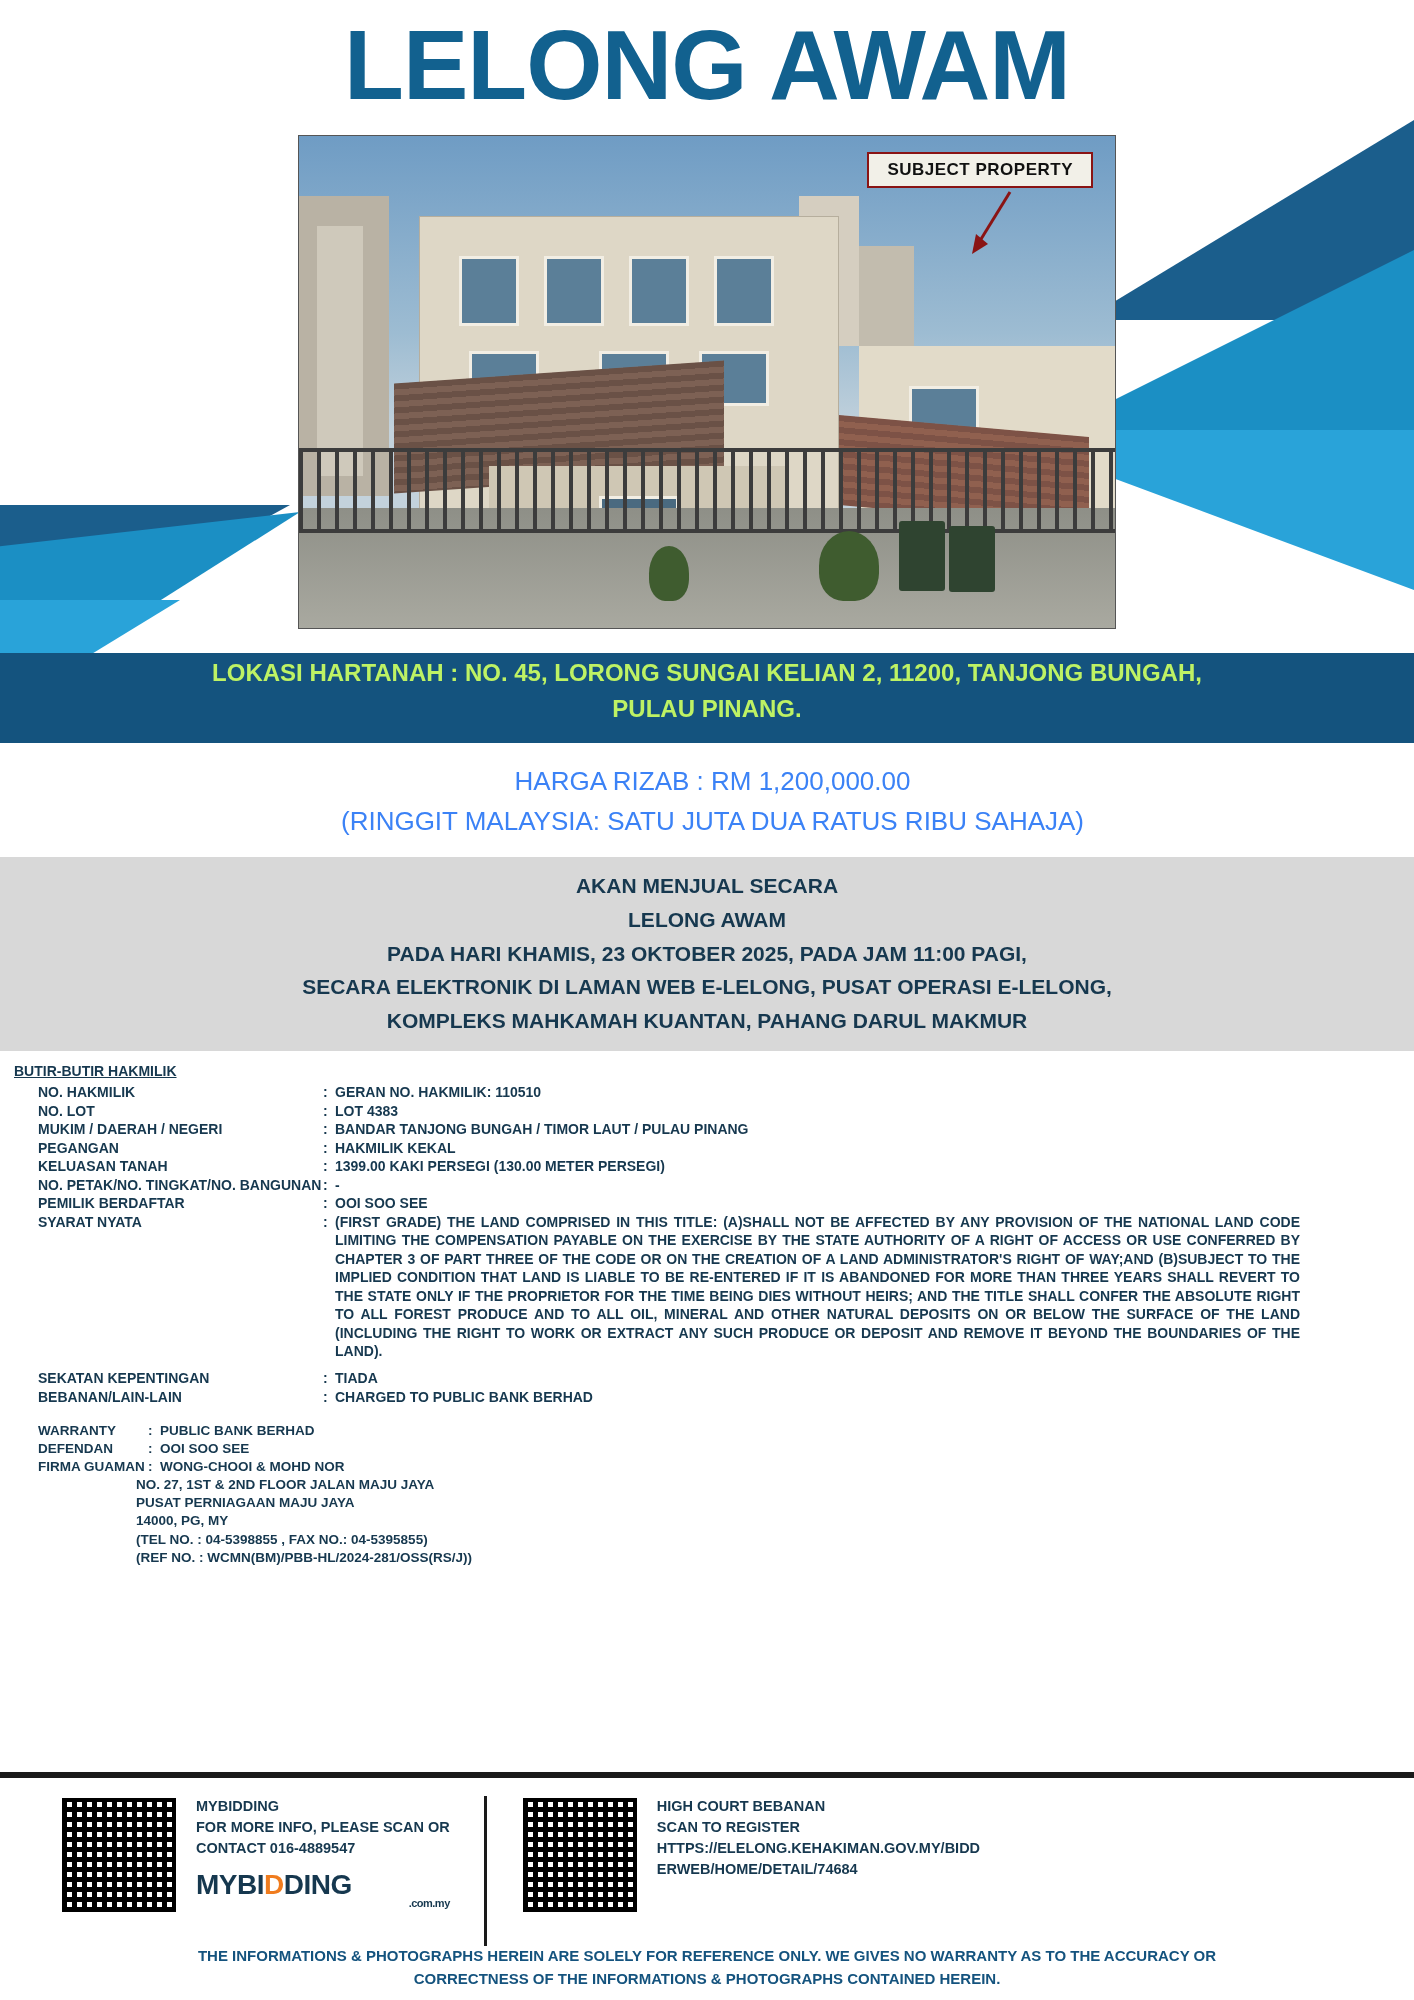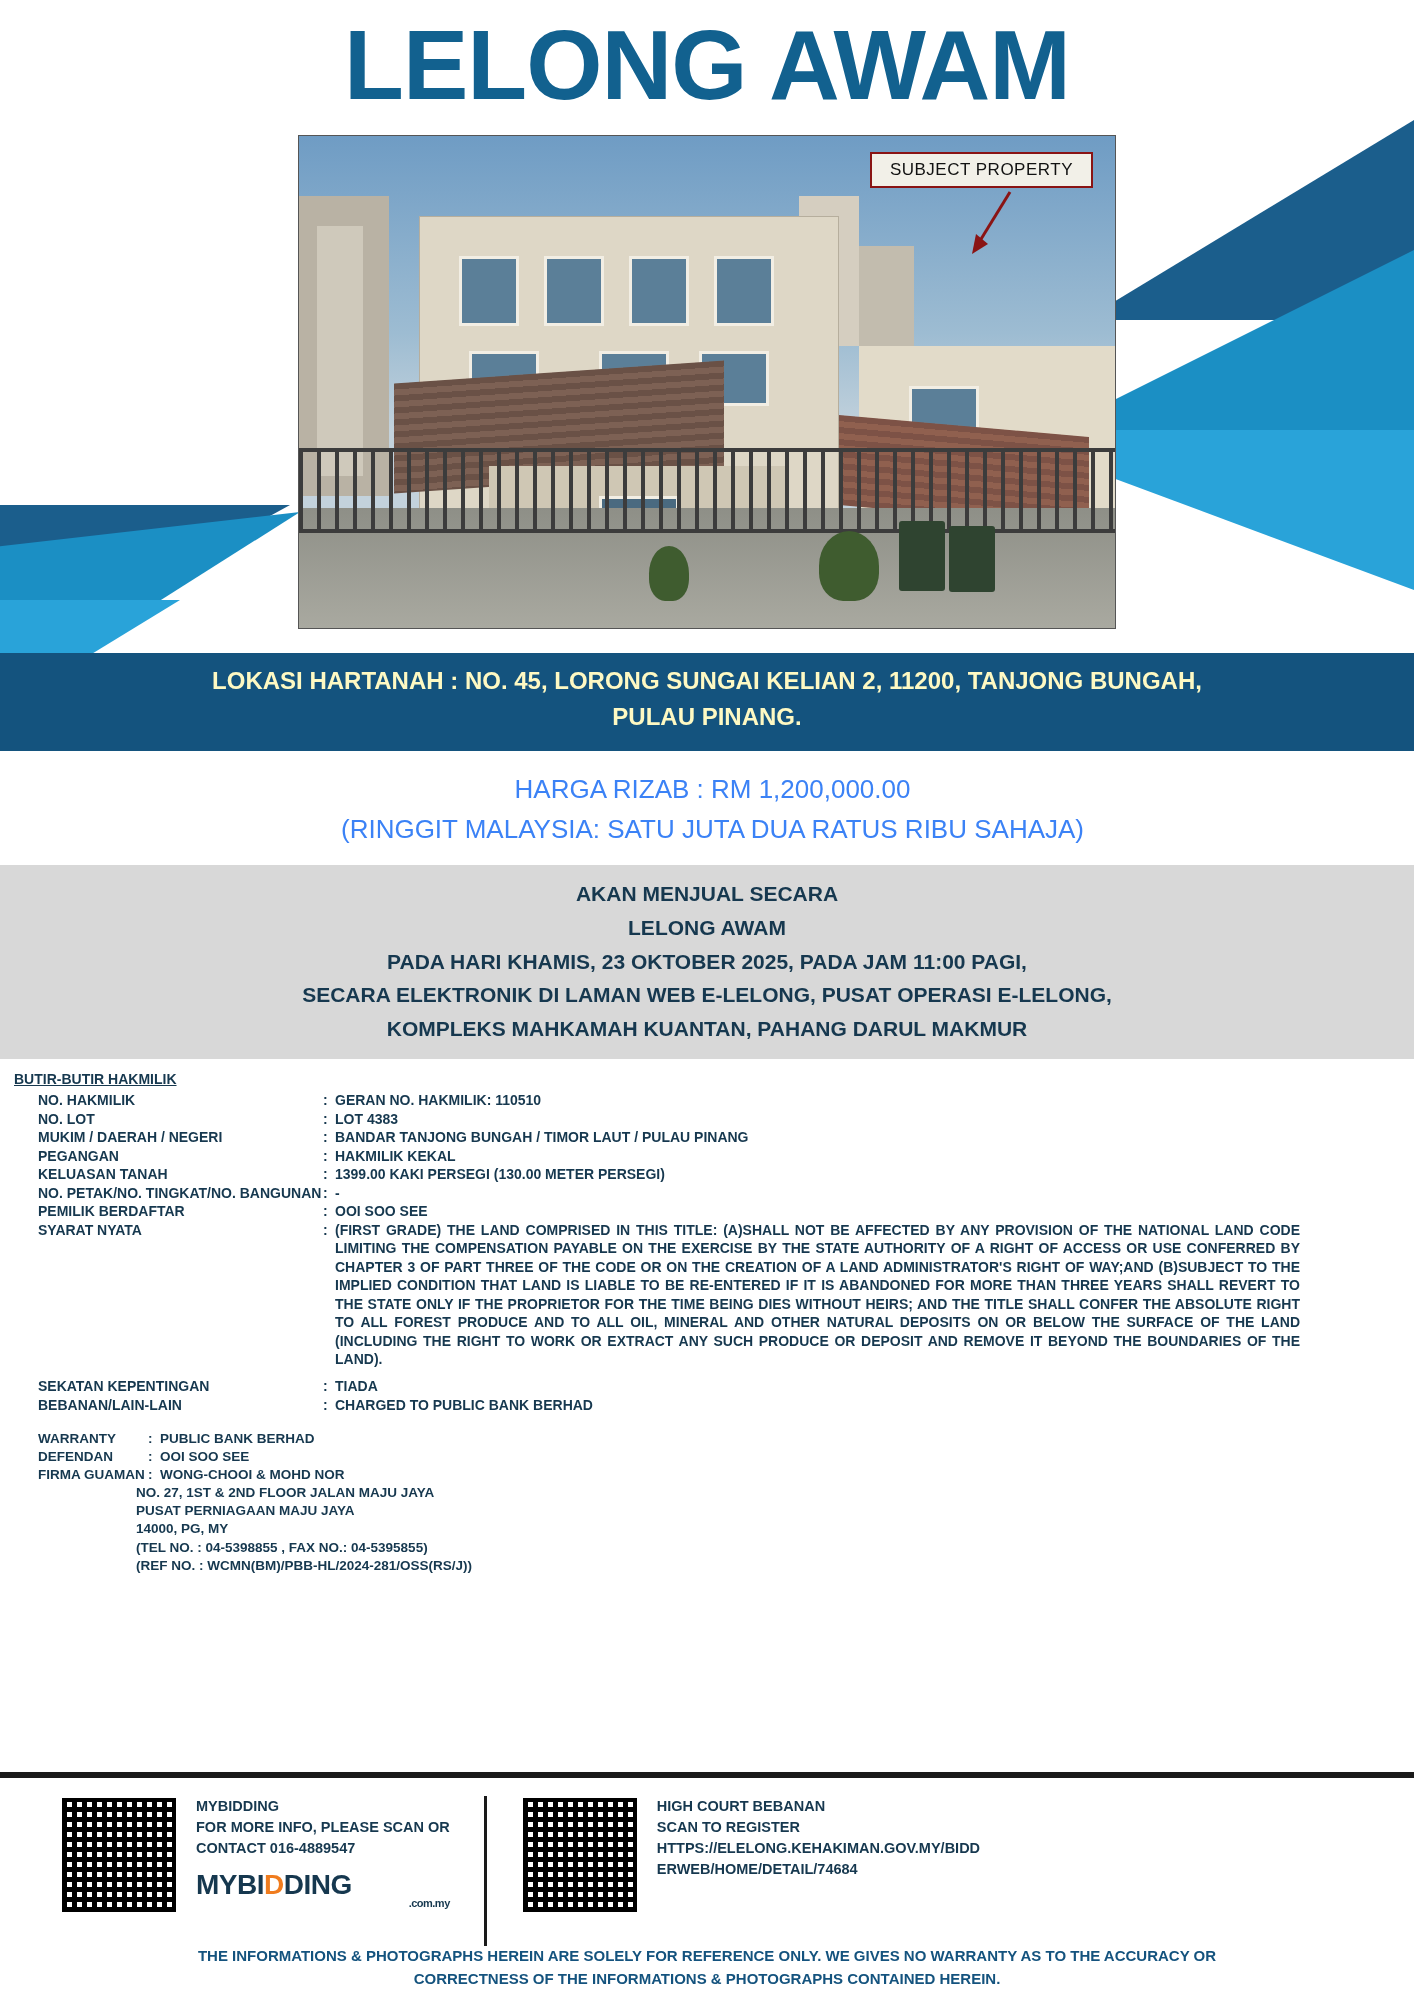--- a/index.html
+++ b/index.html
@@ -104,36 +104,36 @@
     border-top: 4px solid #3c3c3c; border-bottom: 4px solid #3c3c3c;
   }
   .porch {
     position:absolute; left:190px; top:330px; width:300px; height:130px; background:#cfc7b4;
   }
   .shrub { position:absolute; background:#3f5c2f; border-radius:50% 50% 40% 40%; }
   .bin { position:absolute; background:#2f4430; border-radius:3px; }
   .label-box {
     position:absolute; right:22px; top:16px;
     background:#f2f0e8; border:2px solid #8a1414;
-    color:#111; font-size:17px; font-weight:normal; letter-spacing:.5px;
+    color:#111; font-size:17px; font-weight:bold; letter-spacing:.5px;
     padding:6px 18px;
   }
   .arrow-svg { position:absolute; right:95px; top:52px; }
 
   
   .loc-bar {
     position:relative; z-index:3;
     margin-top: 24px;
     background:#14537e;
-    color:#fef9c3;
+    color:#bef264;
     text-align:center;
     font-weight:bold;
     font-size:24px;
     line-height:1.5;
-    padding:10px 60px 16px 60px;
+    padding:2px 60px 16px 60px;
   }
 
   
   .price-block {
     position:relative; z-index:3;
     text-align:center;
     color:#3b82f6;
     font-weight:normal;
     font-size:26px;
     line-height:1.55;

